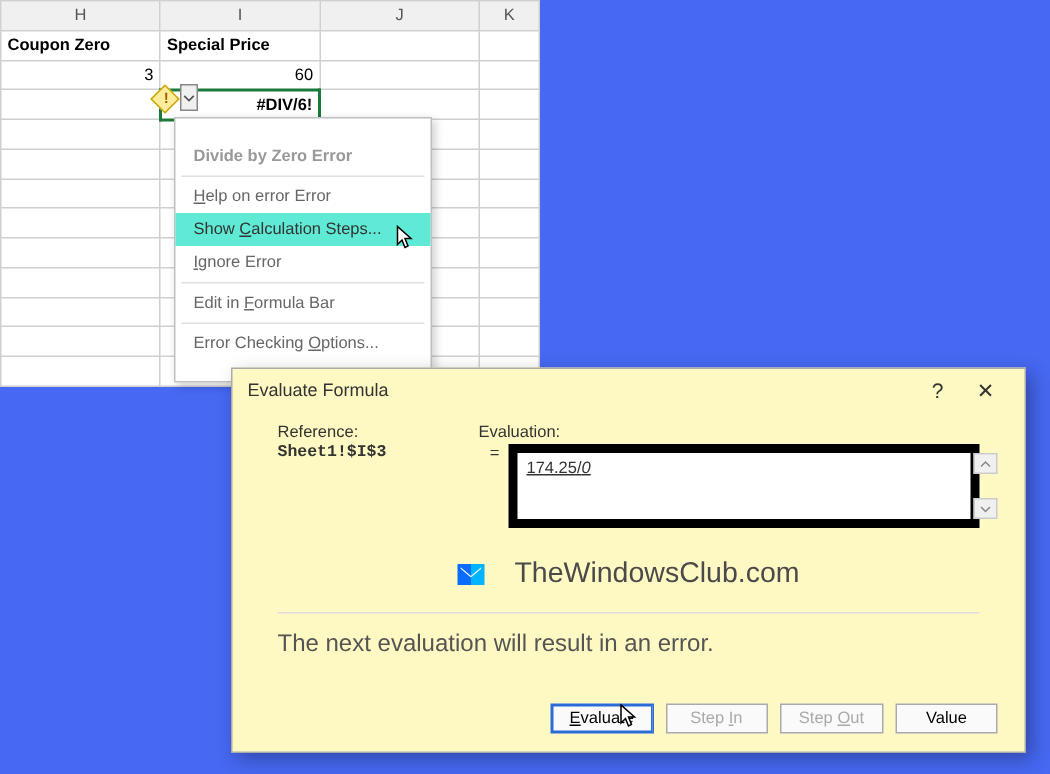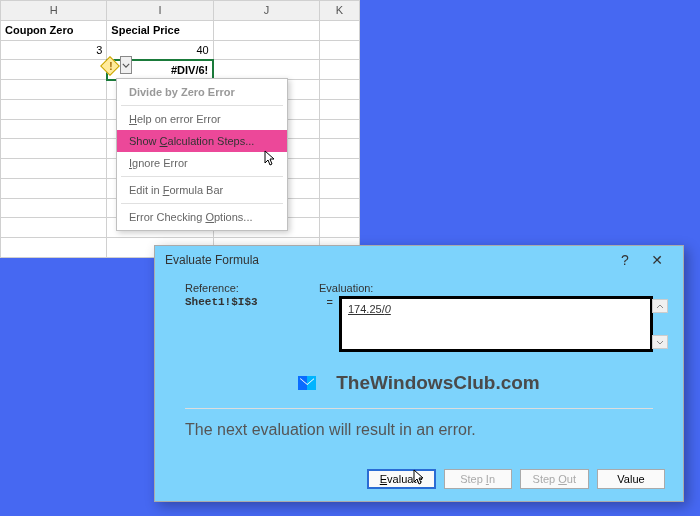--- a/index.html
+++ b/index.html
@@ -29,65 +29,65 @@
     }
     .err-dd {
       position: absolute; top: 56px; left: 120px; width: 12px; height: 18px;
       border: 1px solid #888; background: #f0f0f0; display: flex; align-items: center; justify-content: center;
     }
     .err-dd svg { width: 8px; height: 5px; }
     
     .context-menu {
       position: absolute; top: 78px; left: 116px; width: 172px;
       background: #fff; border: 1px solid #c0c0c0; box-shadow: 2px 2px 6px rgba(0,0,0,0.2);
-      padding: 2px 0;
+      padding: 14px 0;
     }
     .context-menu .item {
       padding: 5px 12px; font-size: 11px; color: #666; cursor: default;
     }
     .context-menu .item.title { color: #999; font-weight: bold; }
-    .context-menu .item.hover { background: #ec4899; color: #333; }
+    .context-menu .item.hover { background: #5eead4; color: #333; }
     .context-menu .sep { height: 1px; background: #e0e0e0; margin: 2px 4px; }
     .context-menu .item u { text-decoration: underline; }
     
     .cursor { position: absolute; top: 150px; left: 264px; width: 14px; height: 18px; z-index: 10; }
     .cursor2 { position: absolute; top: 469px; left: 413px; width: 14px; height: 18px; z-index: 30; }
     
     .dialog {
       position: absolute; top: 245px; left: 154px; width: 530px; height: 257px;
-      background: #7dd3fc; border: 1px solid #aaa; box-shadow: 4px 4px 12px rgba(0,0,0,0.3);
+      background: #fef9c3; border: 1px solid #aaa; box-shadow: 4px 4px 12px rgba(0,0,0,0.3);
       z-index: 20;
     }
     .dialog-title {
       display: flex; align-items: center; padding: 6px 10px; font-size: 12px; color: #333;
     }
     .dialog-title .spacer { flex: 1; }
     .dialog-title .btn { width: 32px; text-align: center; font-size: 14px; color: #333; cursor: default; }
     .dialog-body { padding: 8px 30px; font-size: 11px; color: #333; }
     .dialog-body .labels { display: flex; gap: 0; }
     .dialog-body .labels .ref-col { width: 148px; }
     .dialog-body .ref { font-weight: bold; margin-top: 2px; font-family: Liberation Mono, monospace; }
     .dialog-body .eq { display: inline-block; width: 14px; text-align: right; margin-right: 6px; }
     .eval-box {
-      width: 314px; height: 56px; background: #fff; border: 3px solid #000000;
+      width: 314px; height: 56px; background: #fff; border: 6px solid #000000;
       padding: 4px 6px; font-size: 11px; display: flex; align-items: flex-start;
       position: relative;
     }
     .eval-box .formula .under { text-decoration: underline; }
     .eval-box .formula .ital { font-style: italic; }
     .eval-box .scroll-up, .eval-box .scroll-down {
       position: absolute; right: -18px; width: 16px; height: 14px; 
       border: 1px solid #ccc; background: #f0f0f0; display: flex; align-items: center; justify-content: center;
     }
     .eval-box .scroll-up { top: 0; }
     .eval-box .scroll-down { bottom: 0; }
     
     .watermark {
       text-align: center; margin-top: 20px; margin-bottom: 14px;
-      font-size: 19px; font-weight: bold; color: #4a4a4a;
+      font-size: 19px; font-weight: normal; color: #4a4a4a;
       display: flex; align-items: center; justify-content: center; gap: 20px;
     }
     .watermark .wm-icon { width: 18px; height: 14px; background: linear-gradient(to right, #0a6cff 50%, #00b4ff 50%); position: relative; }
     .watermark .wm-icon::before { content: ""; position: absolute; inset: 2px; background: #fff; clip-path: polygon(0 0, 50% 60%, 100% 0, 100% 10%, 50% 70%, 0 10%); }
     
     .dialog-msg {
       border-top: 1px solid #ddd; padding: 12px 0 0 0; margin-top: 6px;
       font-size: 16px; color: #555;
     }
     .dialog-buttons {
@@ -113,21 +113,21 @@
     <th class="colhdr narrow">K</th>
   </tr>
   <tr class="header-row">
     <td>Coupon Zero</td>
     <td>Special Price</td>
     <td></td>
     <td></td>
   </tr>
   <tr>
     <td class="val">3</td>
-    <td class="val">40</td>
+    <td class="val">60</td>
     <td></td>
     <td></td>
   </tr>
   <tr>
     <td></td>
     <td class="err-cell">#DIV/6!</td>
     <td></td>
     <td></td>
   </tr>
   <tr>

